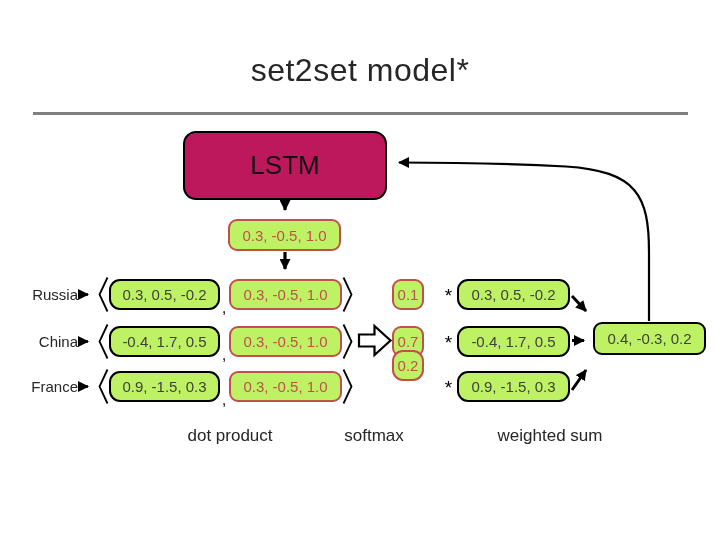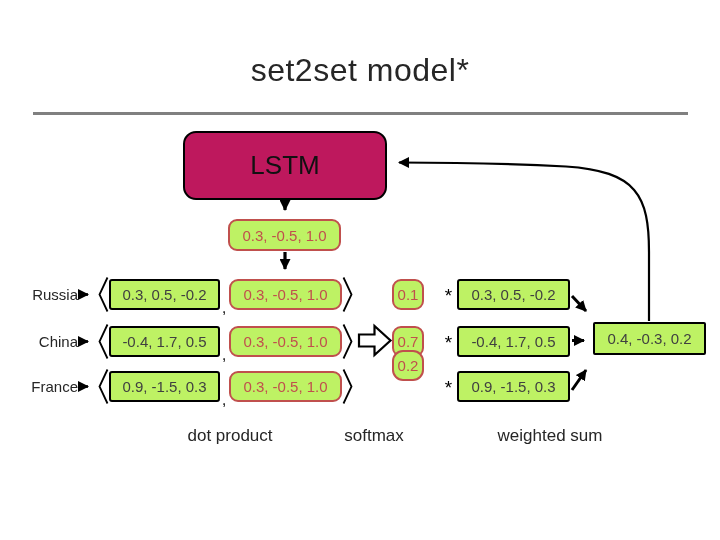--- a/index.html
+++ b/index.html
@@ -18,37 +18,37 @@
   .title{
     top:52px;left:0;width:720px;text-align:center;
     font-size:32px;color:var(--label-ink);letter-spacing:.5px;
   }
   .divider{top:112px;left:33px;width:655px;height:3px;background:var(--line-gray);}
   .svg-layer{top:0;left:0;width:720px;height:540px;pointer-events:none;}
   .box{
     display:flex;align-items:center;justify-content:center;
     background:#bef264;font-size:15px;white-space:nowrap;
   }
-  .box-black{border:2.2px solid var(--ink);border-radius:3px;color:var(--box-text);}
+  .box-black{border:2.2px solid var(--ink);border-radius:11px;color:var(--box-text);}
   .box-red{border:2.4px solid var(--accent-red);border-radius:9px;color:var(--accent-red);}
   .lstm{
     left:183px;top:131px;width:204px;height:69px;
     border:2.8px solid var(--ink);border-radius:13px;
     display:flex;align-items:center;justify-content:center;
     font-size:26px;color:#111;background:#be185d;
   }
   .ctx{left:228px;top:219px;width:113px;height:32px;}
   .row-label{width:78px;text-align:right;font-size:15px;color:var(--label-ink);}
   .proj{left:109px;width:111px;height:31px;}
   .rowctx{left:229px;width:113px;height:31px;}
   .weight{left:392px;width:32px;height:31px;}
   .wvec{left:457px;width:113px;height:31px;}
   .comma{left:219px;width:10px;font-size:17px;color:var(--label-ink);text-align:center;}
   .star{left:441px;width:15px;font-size:19px;color:var(--ink);text-align:center;}
-  .wsum{left:593px;top:322px;width:113px;height:33px;border-width:2.5px;border-radius:2px;}
+  .wsum{left:593px;top:322px;width:113px;height:33px;border-width:2.5px;border-radius:9px;}
   .stage{top:426px;font-size:17px;color:var(--label-ink);text-align:center;}
   .footnote{top:483px;right:26px;font-size:14.5px;color:#1a1a1a;white-space:nowrap;}
   .stroke{stroke:var(--ink);fill:none;}
 </style>
 </head>
 <body>
 
 <div class="slide">
 
   <div class="abs title">set2set model*</div>

